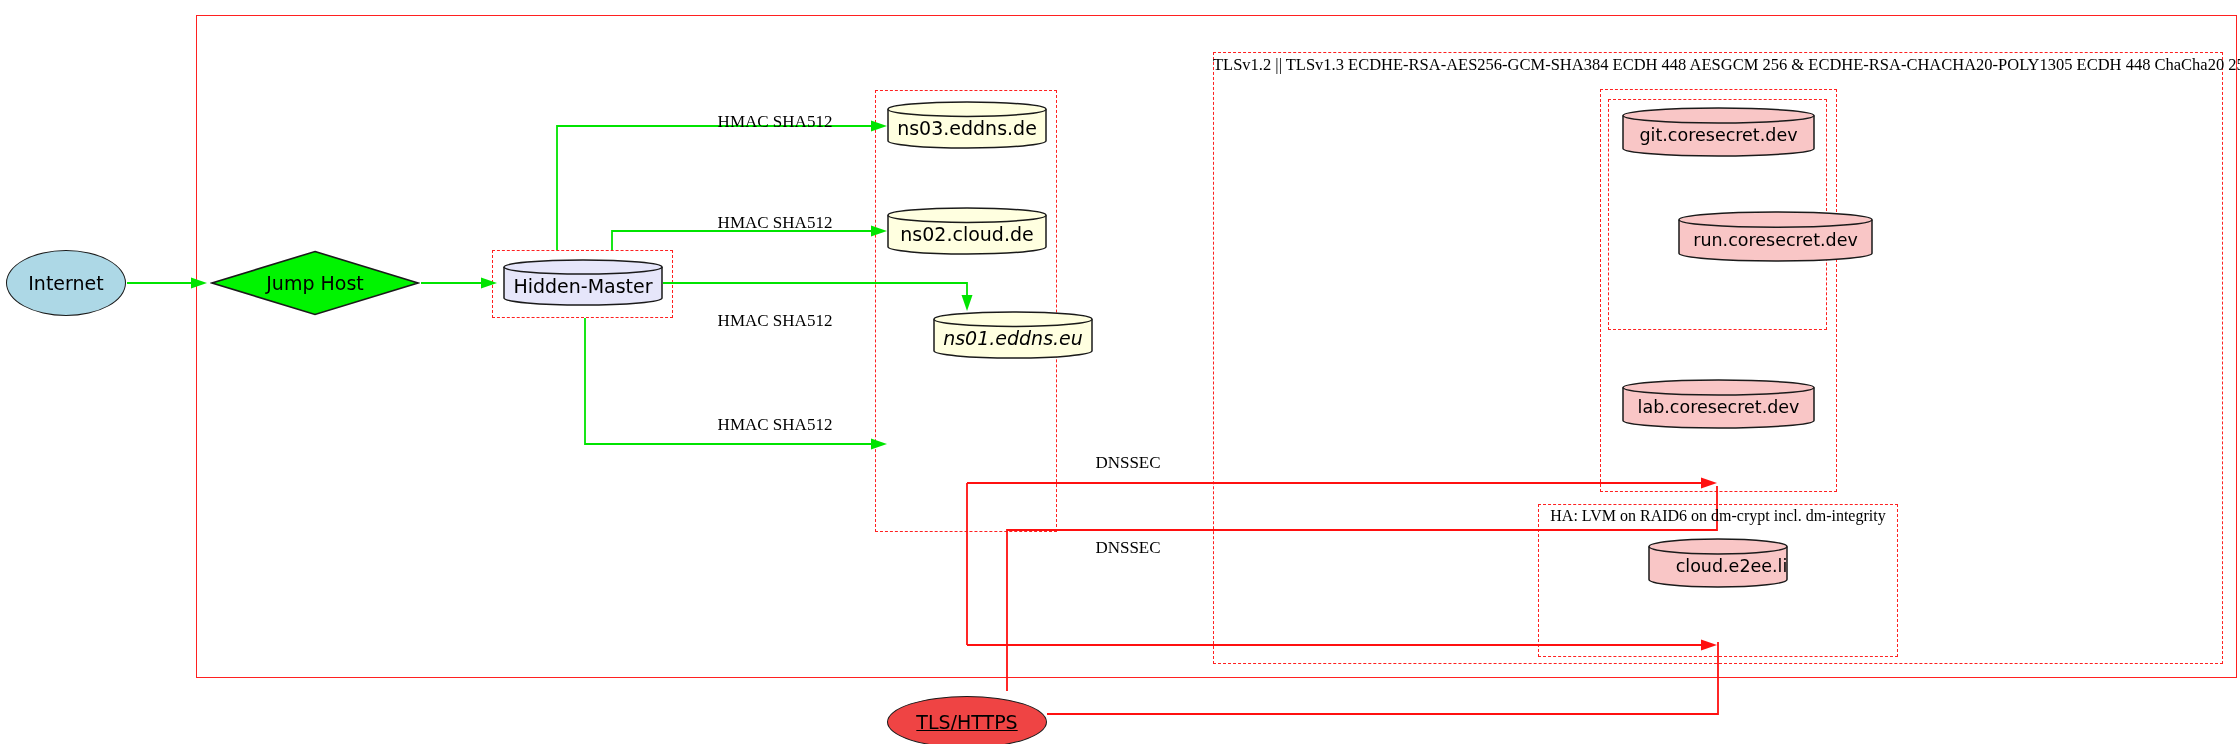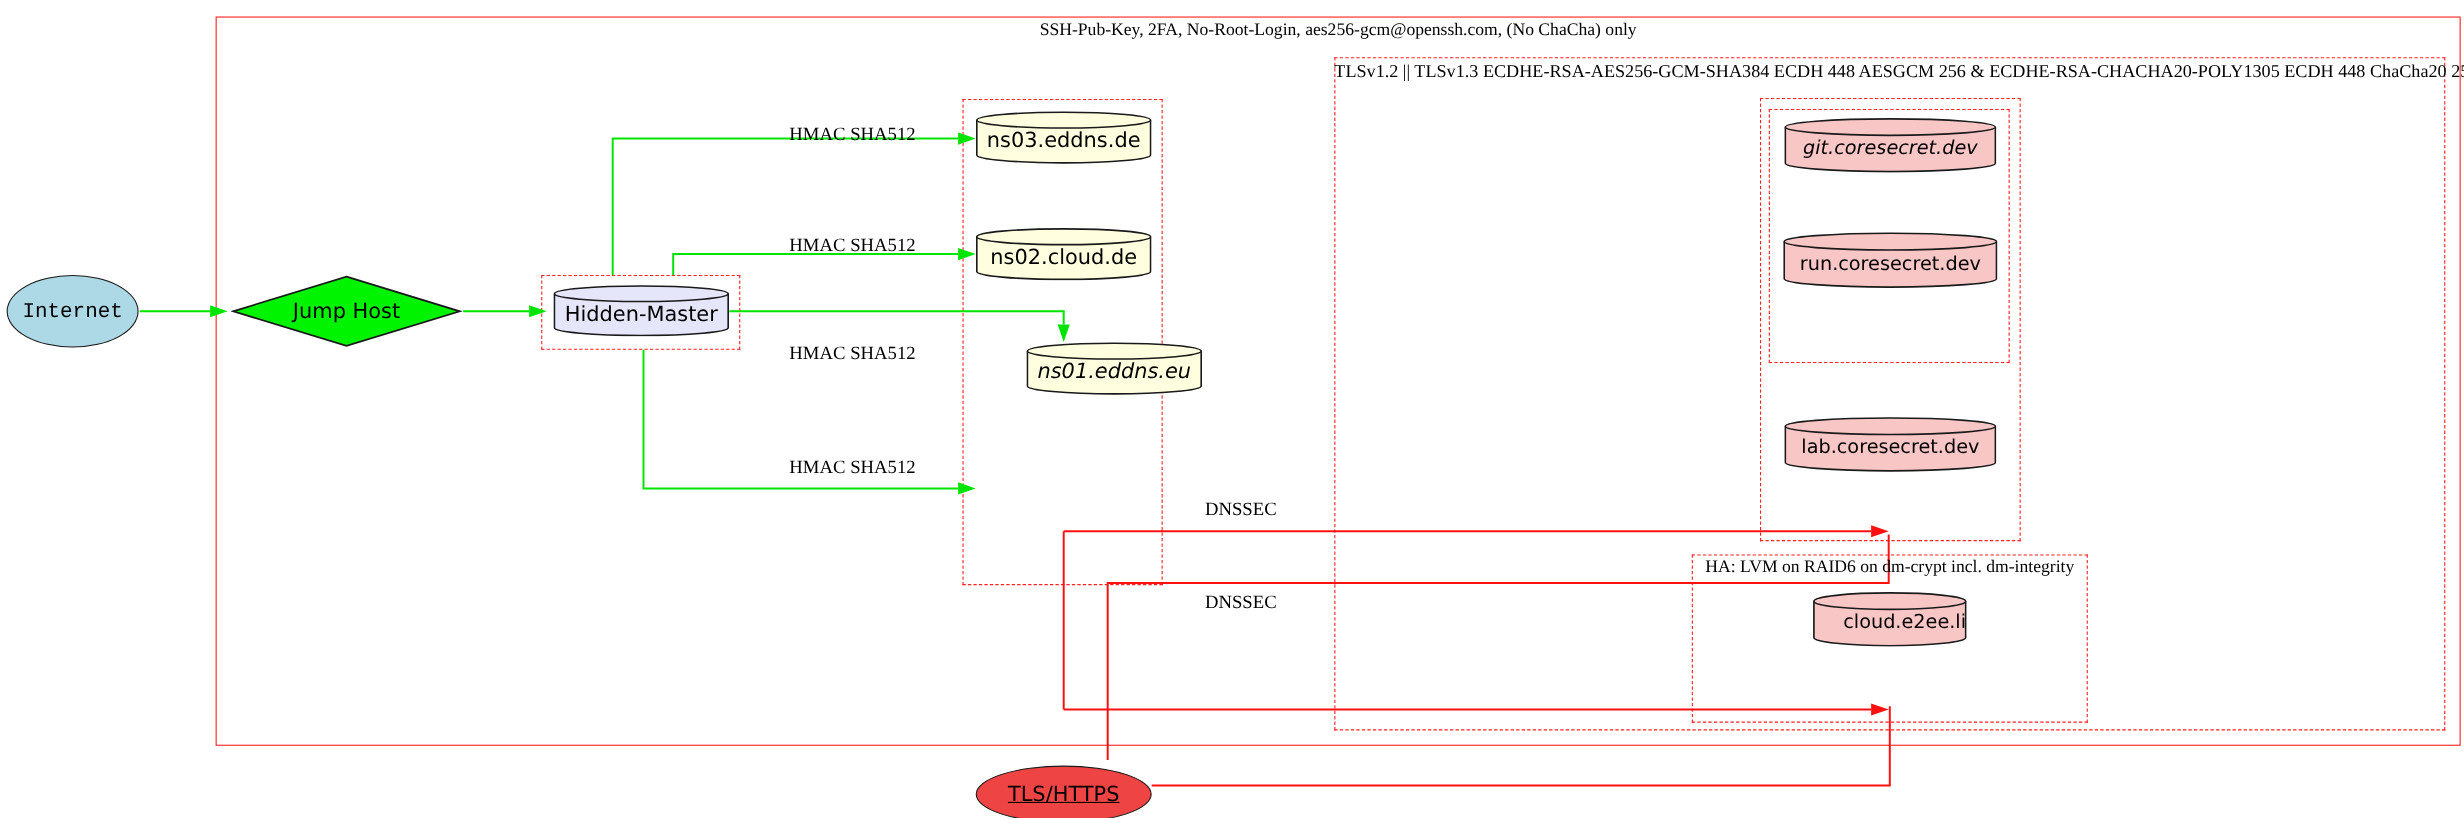--- a/index.html
+++ b/index.html
@@ -44,21 +44,20 @@
 <div class="canvas">
 
   <div class="box solid" style="left:196px;top:15px;width:2041px;height:663px;"></div>
   <div class="box dashed" style="left:1213px;top:52px;width:1010px;height:612px;"></div>
   <div class="box dashed" style="left:875px;top:90px;width:182px;height:442px;"></div>
   <div class="box dashed" style="left:1600px;top:89px;width:237px;height:403px;"></div>
   <div class="box dashed" style="left:1608px;top:99px;width:219px;height:231px;"></div>
   <div class="box dashed" style="left:1538px;top:504px;width:360px;height:153px;"></div>
   <div class="box dashed" style="left:492px;top:250px;width:181px;height:68px;"></div>
 
-  <div class="clabel ssh">SSH-Pub-Key, 2FA, No-Root-Login, aes256-gcm@openssh.com, (No ChaCha) only</div>
   <div class="clabel tls">TLSv1.2 || TLSv1.3 ECDHE-RSA-AES256-GCM-SHA384 ECDH 448 AESGCM 256 &amp; ECDHE-RSA-CHACHA20-POLY1305 ECDH 448 ChaCha20 256</div>
   <div class="clabel ha">HA: LVM on RAID6 on dm-crypt incl. dm-integrity</div>
 
   <svg class="edges" width="2240" height="744">
 
     <g stroke="#00e400" stroke-width="1.8" fill="none">
       <path d="M127 283 H191"></path>
       <path d="M421 283 H481"></path>
       <path d="M557 250 V126 H871"></path>
       <path d="M612 250 V231 H871"></path>
@@ -87,21 +86,21 @@
     </g>
   </svg>
 
   <span class="elabel" style="left:775px;top:122px;">HMAC SHA512</span>
   <span class="elabel" style="left:775px;top:223px;">HMAC SHA512</span>
   <span class="elabel" style="left:775px;top:321px;">HMAC SHA512</span>
   <span class="elabel" style="left:775px;top:425px;">HMAC SHA512</span>
   <span class="elabel" style="left:1128px;top:463px;">DNSSEC</span>
   <span class="elabel" style="left:1128px;top:548px;">DNSSEC</span>
 
-  <div class="node ellipse" style="left:6px;top:250px;width:120px;height:66px;background:#add8e6;font-family:Liberation Mono, monospace;">
+  <div class="node ellipse" style="left:6px;top:250px;width:120px;height:66px;background:#add8e6;">
     <span class="lbl">Internet</span>
   </div>
 
   <div class="node diamond" style="left:210px;top:250px;width:210px;height:66px;">
     <svg width="210" height="66">
       <polygon points="105,1.5 208,33 105,64.5 2,33" fill="#00f400" stroke="#1a1a1a" stroke-width="1.6"></polygon>
     </svg>
     <span class="lbl">Jump Host</span>
   </div>
 
@@ -128,28 +127,28 @@
     <span class="lbl">ns02.cloud.de</span>
   </div>
   <div class="node cyl" style="left:933px;top:311px;width:160px;height:48px;font-style:italic;">
       <svg width="160" height="48" viewBox="0 0 160 48">
         <path d="M1 8.2 L1 39.8 A79 7.199999999999999 0 0 0 159 39.8 L159 8.2" fill="#ffffe0" stroke="#1a1a1a" stroke-width="1.5"></path>
         <ellipse cx="80" cy="8.2" rx="79" ry="7.199999999999999" fill="#ffffe0" stroke="#1a1a1a" stroke-width="1.5"></ellipse>
       </svg>
     <span class="lbl">ns01.eddns.eu</span>
   </div>
 
-  <div class="node cyl small" style="left:1622px;top:107px;width:193px;height:50px;font-style:italic;">
+  <div class="node cyl small" style="left:1622px;top:107px;width:193px;height:50px;">
       <svg width="193" height="50" viewBox="0 0 193 50">
         <path d="M1 8.5 L1 41.5 A95.5 7.5 0 0 0 192 41.5 L192 8.5" fill="#f9c6c6" stroke="#1a1a1a" stroke-width="1.5"></path>
         <ellipse cx="96.5" cy="8.5" rx="95.5" ry="7.5" fill="#f9c6c6" stroke="#1a1a1a" stroke-width="1.5"></ellipse>
       </svg>
     <span class="lbl">git.coresecret.dev</span>
   </div>
-  <div class="node cyl small" style="left:1621px;top:211px;width:195px;height:51px;">
+  <div class="node cyl small" style="left:1678px;top:211px;width:195px;height:51px;">
       <svg width="195" height="51" viewBox="0 0 195 51">
         <path d="M1 8.649999999999999 L1 42.35 A96.5 7.6499999999999995 0 0 0 194 42.35 L194 8.649999999999999" fill="#f9c6c6" stroke="#1a1a1a" stroke-width="1.5"></path>
         <ellipse cx="97.5" cy="8.649999999999999" rx="96.5" ry="7.6499999999999995" fill="#f9c6c6" stroke="#1a1a1a" stroke-width="1.5"></ellipse>
       </svg>
     <span class="lbl">run.coresecret.dev</span>
   </div>
   <div class="node cyl small" style="left:1622px;top:379px;width:193px;height:50px;">
       <svg width="193" height="50" viewBox="0 0 193 50">
         <path d="M1 8.5 L1 41.5 A95.5 7.5 0 0 0 192 41.5 L192 8.5" fill="#f9c6c6" stroke="#1a1a1a" stroke-width="1.5"></path>
         <ellipse cx="96.5" cy="8.5" rx="95.5" ry="7.5" fill="#f9c6c6" stroke="#1a1a1a" stroke-width="1.5"></ellipse>

